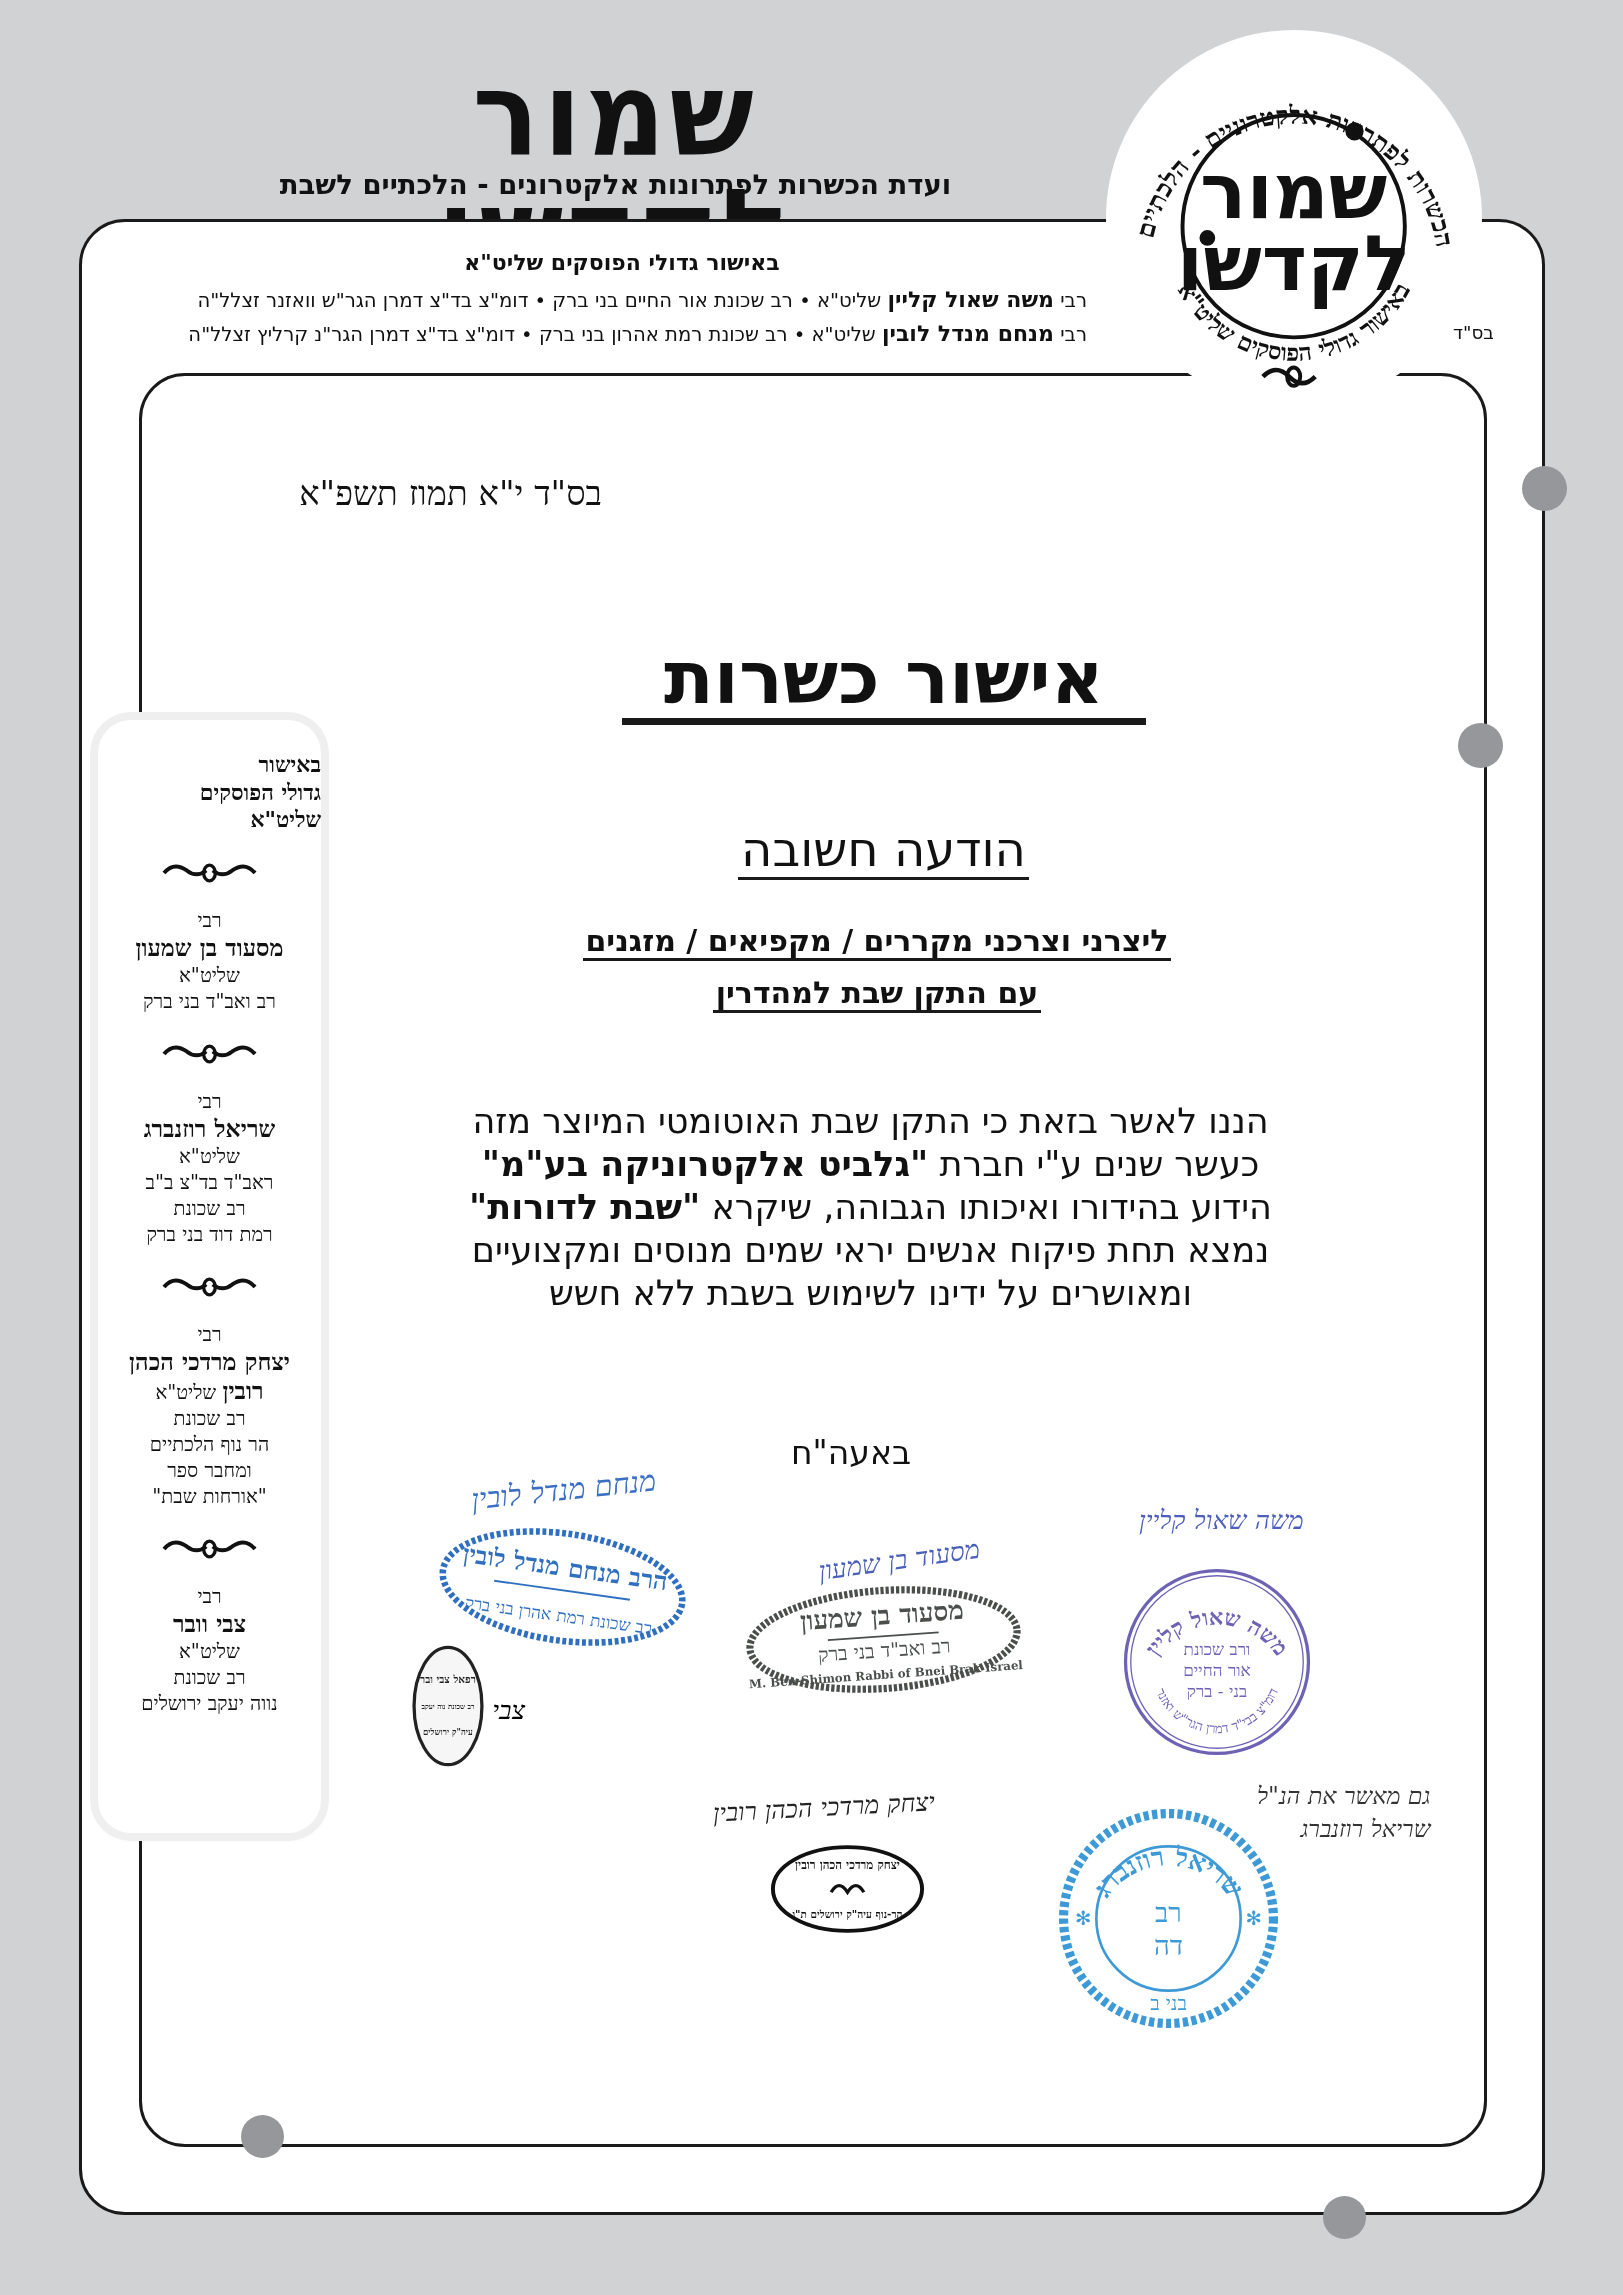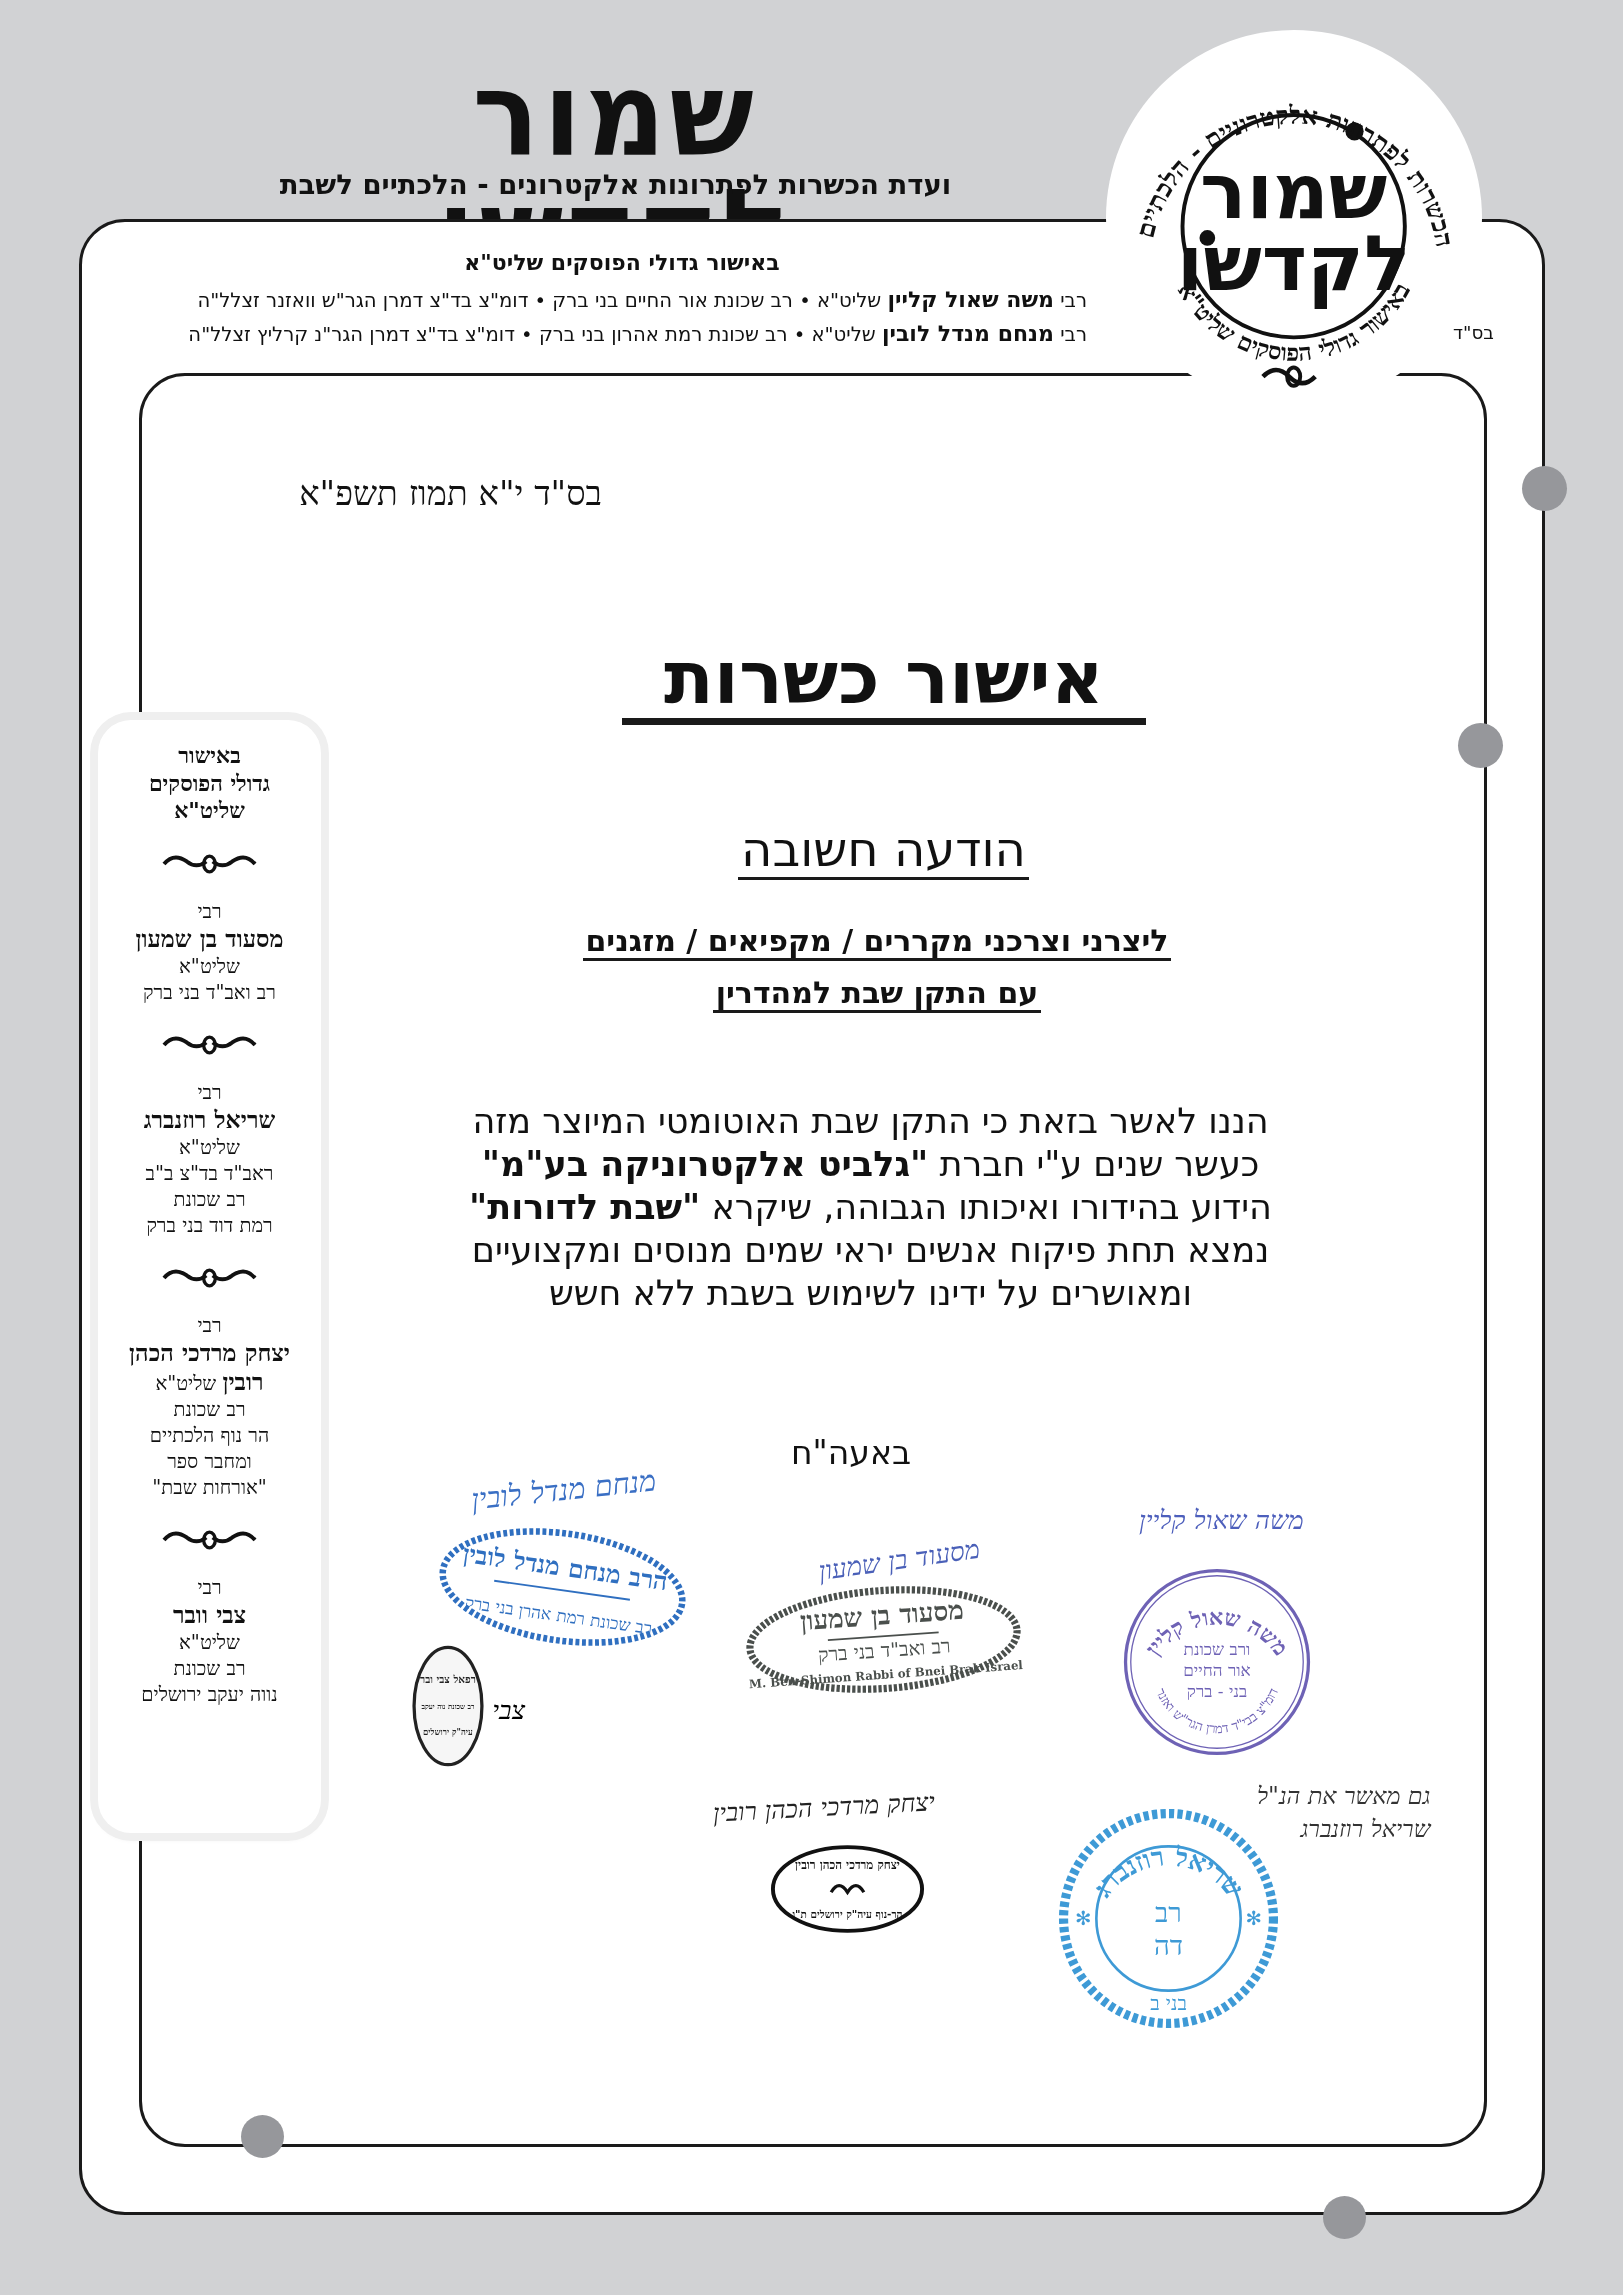--- a/index.html
+++ b/index.html
@@ -174,21 +174,21 @@
   <span class="bline">הננו לאשר בזאת כי התקן שבת האוטומטי המיוצר מזה</span>
   <span class="bline"><span>כעשר שנים  ע"י חברת </span><b>"גלביט אלקטרוניקה בע"מ"</b></span>
   <span class="bline"><span>הידוע בהידורו ואיכותו הגבוהה, שיקרא </span><b>"שבת לדורות"</b></span>
   <span class="bline">נמצא תחת פיקוח אנשים יראי שמים מנוסים ומקצועיים</span>
   <span class="bline">ומאושרים על ידינו לשימוש בשבת ללא חשש</span>
 </div>
 
 <div class="closing">באעה"ח</div>
 
 <div class="side-panel">
-  <div class="side-block" style="margin-top:22px;">
+  <div class="side-block" style="margin-top:31px;text-align:right;">
     <div class="side-heading">באישור</div>
     <div class="side-heading">גדולי הפוסקים</div>
     <div class="side-heading">שליט"א</div>
   </div>
 
   <svg class="ornament" viewBox="0 0 160 40">
     <path d="M10 20 q 15 -18 35 -4 q 15 12 30 0 M150 20 q -15 -18 -35 -4 q -15 12 -30 0" fill="none" stroke="#111" stroke-width="6"></path>
     <ellipse cx="80" cy="20" rx="9" ry="12" fill="none" stroke="#111" stroke-width="5"></ellipse>
   </svg>
   <div class="side-block" style="margin-top:22px;">

